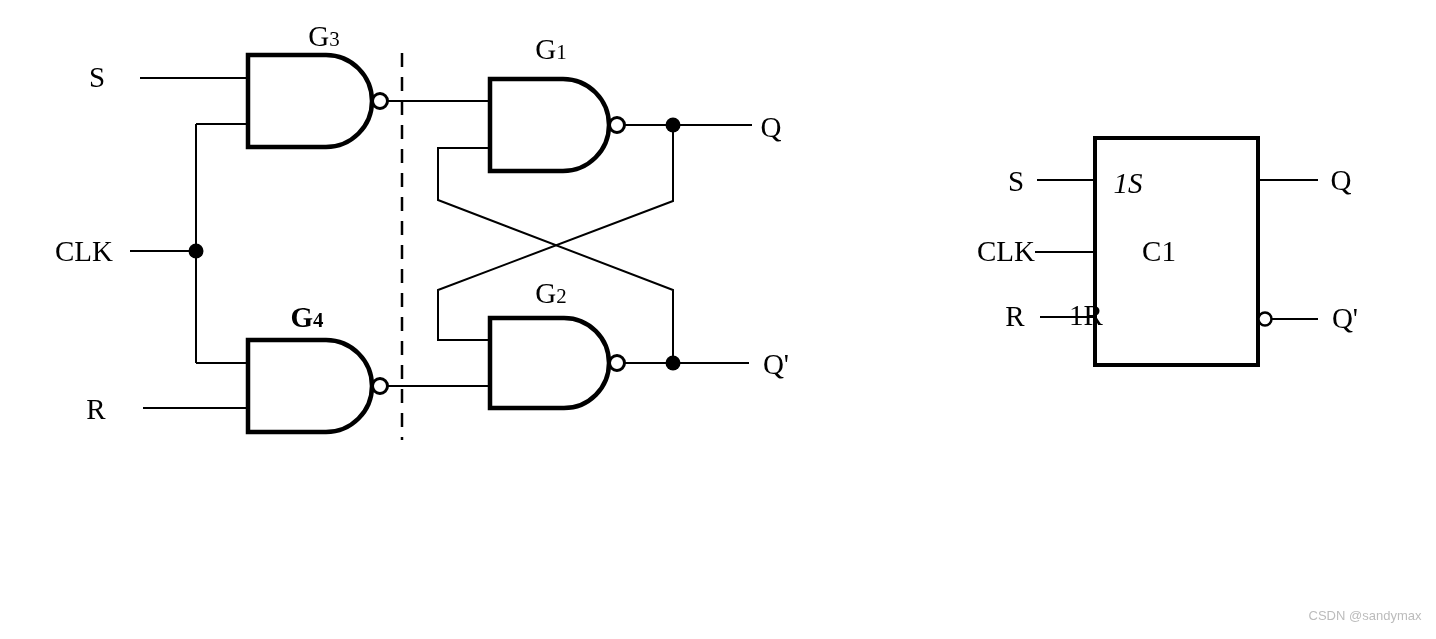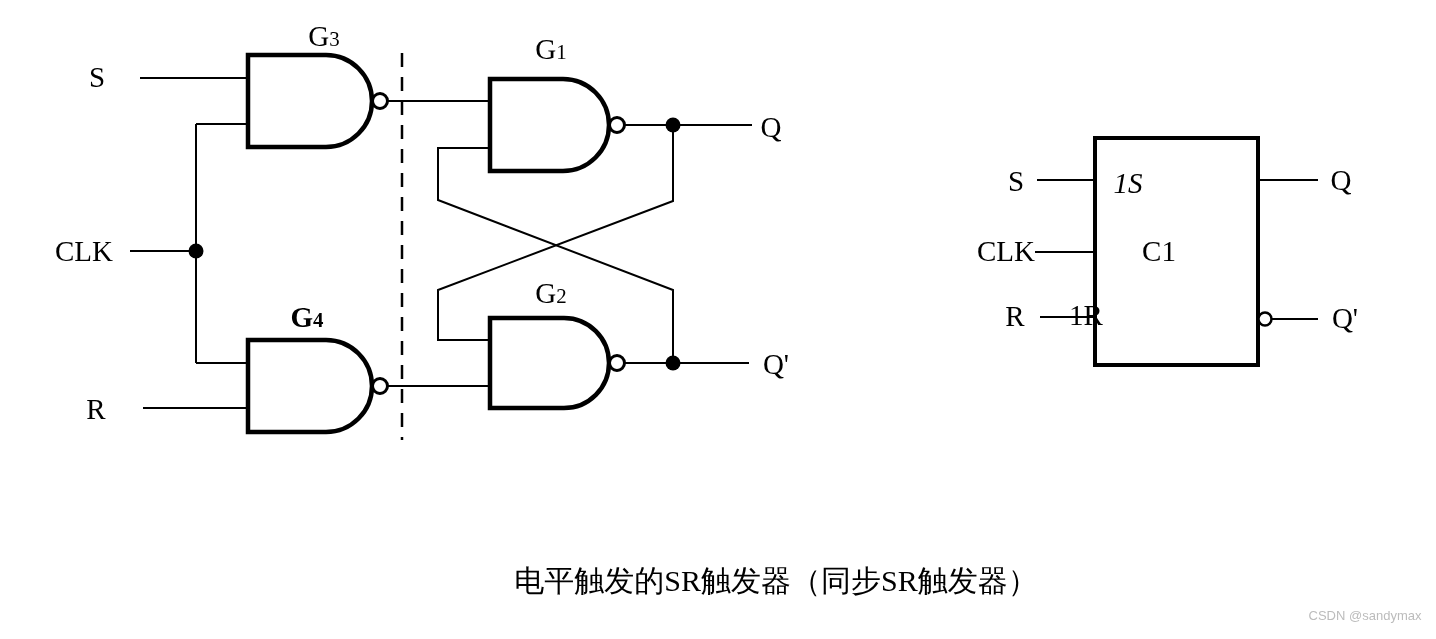--- a/index.html
+++ b/index.html
@@ -111,16 +111,15 @@
 
   <div class="lbl" style="left:1016px;top:181px;">S</div>
   <div class="lbl" style="left:1006px;top:251px;">CLK</div>
   <div class="lbl" style="left:1015px;top:316px;">R</div>
   <div class="lbl" style="left:1128px;top:183px;font-style:italic;">1S</div>
   <div class="lbl" style="left:1159px;top:251px;">C1</div>
   <div class="lbl" style="left:1086px;top:315px;">1R</div>
   <div class="lbl" style="left:1341px;top:180px;">Q</div>
   <div class="lbl" style="left:1345px;top:318px;">Q'</div>
 
-  <div class="caption">电平触发的SR触发器（同步SR触发器）</div>
   <div class="watermark">CSDN @sandymax</div>
 
 </div>
 
 </body></html>

